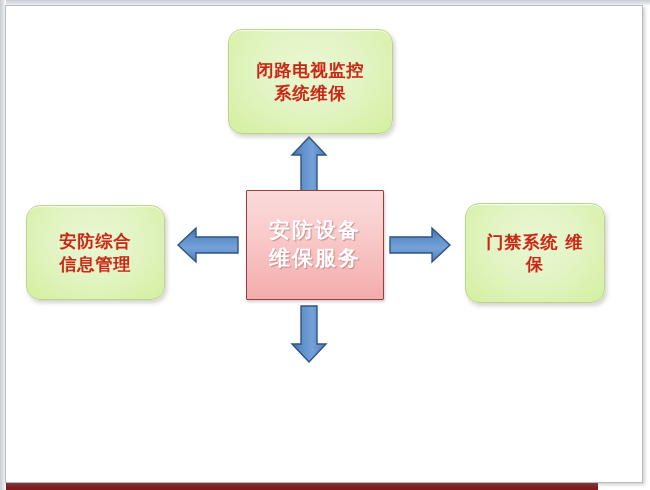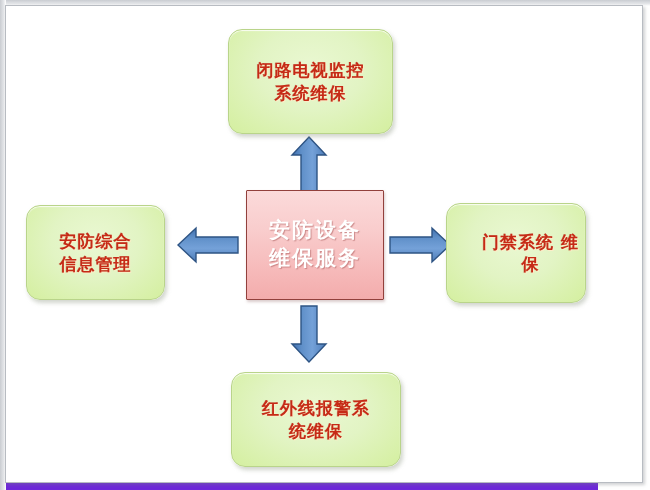--- a/index.html
+++ b/index.html
@@ -13,21 +13,21 @@
     font-family: "DejaVu Sans", "Liberation Sans", sans-serif;
     overflow: hidden;
   }
 
   
   #canvas {
     position: relative;
     width: 598px;
     height: 490px;
     box-sizing: border-box;
-    background: #6d28d9;
+    background: #7f1d1d;
   }
   .frame-border {
     position: absolute;
     left: 5px;
     top: 5px;
     width: 638px;
     height: 478px;
     box-sizing: border-box;
     border: 1px solid #b8bcc2;
     background: #ffffff;
@@ -150,23 +150,19 @@
   <div class="node node-green" style="left:26px; top:205px; width:139px; height:95px;">
     <span class="node-text">安防综合
 信息管理</span>
   </div>
 
   <div class="node node-center" style="left:246px; top:190px; width:138px; height:110px;">
     <span class="node-text">安防设备
 维保服务</span>
   </div>
 
-  <div class="node node-green" style="left:446px; top:203px; width:140px; height:100px;justify-content:flex-end;">
+  <div class="node node-green" style="left:465px; top:203px; width:140px; height:100px;">
     <span class="node-text">门禁系统 维
 保</span>
   </div>
 
-  <div class="node node-green" style="left:231px; top:372px; width:170px; height:95px;">
-    <span class="node-text">红外线报警系
-统维保</span>
-  </div>
 
 </div>
 
 </body></html>

